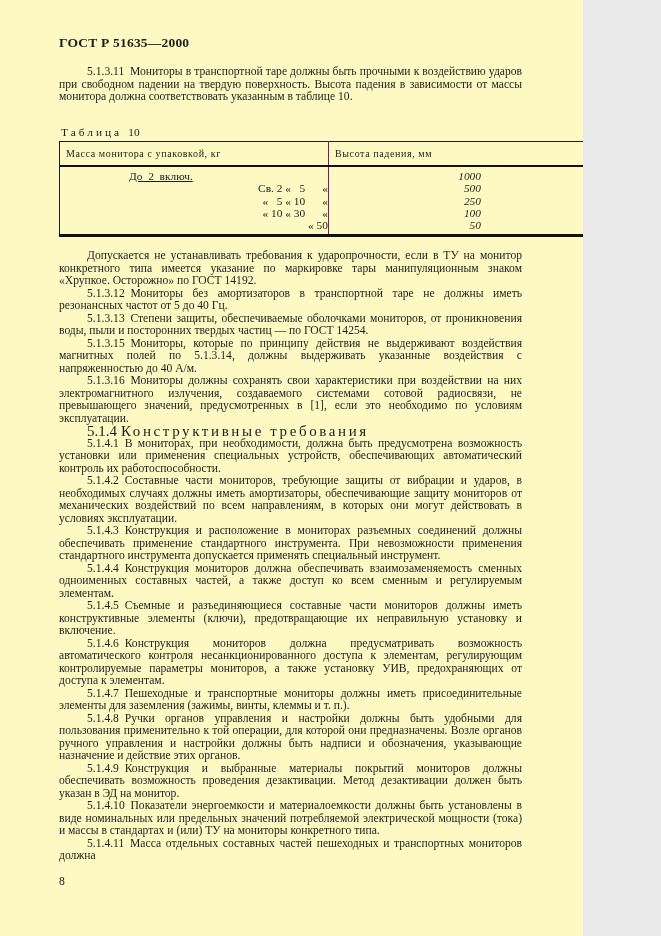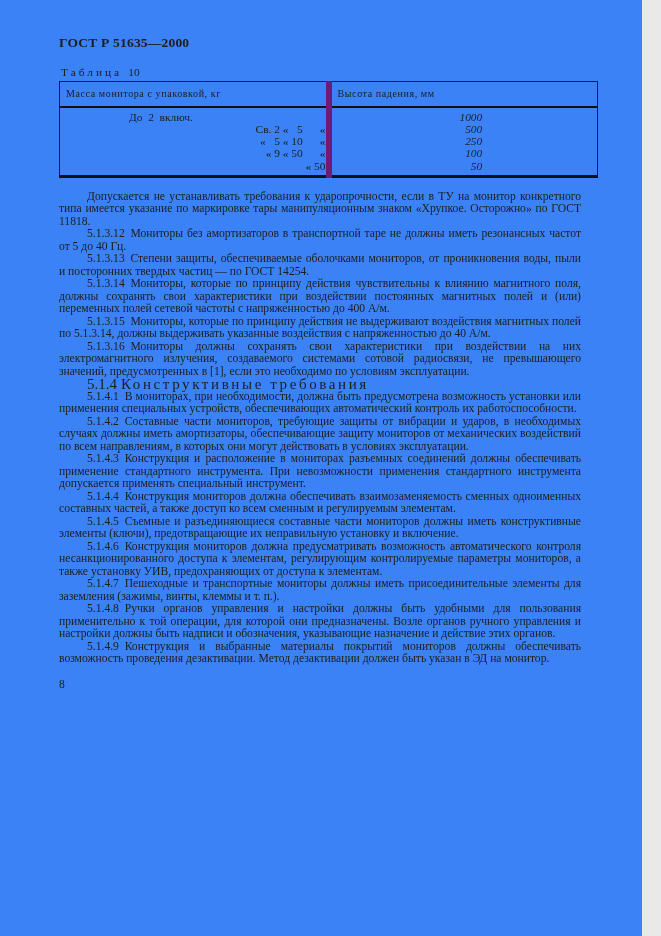--- a/index.html
+++ b/index.html
@@ -1,40 +1,40 @@
 <!DOCTYPE html>
 <html><head>
 <meta charset="utf-8">
 <style>
   * { margin: 0; padding: 0; box-sizing: border-box; }
   html, body { background: #e9e9e9; }
   .page {
     position: relative;
-    width: 642px;
+    width: 583px;
     height: 936px;
-    background: #3b82f6;
+    background: #fef9c3;
     font-family: "Liberation Serif", serif;
     color: #1d1d1d;
     padding: 35px 61px 0 59px;
     overflow: hidden;
   }
   .doc-header {
     font-size: 13.5px;
     font-weight: bold;
     letter-spacing: 0.2px;
   }
   .body-text { margin-top: 15px; }
   p.para {
     font-size: 11.6px;
     line-height: 12.5px;
     text-align: justify;
     text-indent: 28px;
   }
   .table-caption {
-    margin-top: 12px;
+    margin-top: 22px;
     font-size: 11.4px;
     text-indent: 2px;
   }
   .caption-word { letter-spacing: 3px; }
   .caption-number { margin-left: 6px; }
   table.t10 {
     margin-top: 3px;
     width: 539px;
     border-collapse: collapse;
     table-layout: fixed;
@@ -47,31 +47,31 @@
   table.t10 th {
     font-weight: normal;
     font-size: 10px;
     letter-spacing: 0.6px;
     text-align: left;
     vertical-align: middle;
     height: 25px;
     padding: 2px 6px;
     border-bottom: 2.5px solid #111;
   }
-  table.t10 th + th, table.t10 td + td { border-left: 6px solid #701a75; }
+  table.t10 th + th, table.t10 td + td { border-left: 1px solid #701a75; }
   table.t10 td {
     font-size: 11.4px;
     line-height: 12.3px;
     vertical-align: top;
     padding: 0;
   }
   td.mass-cell { white-space: pre; }
   tr.row-top td { padding-top: 3px; }
   tr:last-child td { padding-bottom: 3px; }
-  td.mass-cell.first-row { padding-left: 69px; }
+  td.mass-cell.first-row { padding-left: 69px; text-decoration: underline; }
   td.mass-cell.other-row { padding-left: 48px; text-align: right; }
   td.height-cell { text-align: center; }
   td.height-cell .num {
     display: inline-block;
     width: 36px;
     text-align: right;
     font-style: italic;
   }
   .after-table { margin-top: 13px; }
   p.section-heading {
@@ -88,20 +88,21 @@
 </style>
 </head>
 <body>
 
 <div class="page">
 
   <div class="doc-header">ГОСТ Р 51635—2000</div>
 
   <div class="body-text">
 
+    <p class="para">5.1.3.11 Мониторы в транспортной таре должны быть прочными к воздействию ударов при свободном падении на твердую поверхность. Высота падения в зависимости от массы монитора должна соответствовать указанным в таблице 10.</p>
 
     <div class="table-caption">
       <span class="caption-word">Таблица</span><span class="caption-number">10</span>
     </div>
 
     <table class="t10">
       <colgroup>
           <col>
           <col>
         </colgroup>
@@ -118,49 +119,50 @@
         </tr>
         <tr>
           <td class="mass-cell other-row">Св. 2 «   5      «</td>
           <td class="height-cell"><span class="num">500</span></td>
         </tr>
         <tr>
           <td class="mass-cell other-row">«   5 « 10      «</td>
           <td class="height-cell"><span class="num">250</span></td>
         </tr>
         <tr>
-          <td class="mass-cell other-row">« 9 « 50      «</td>
+          <td class="mass-cell other-row">« 10 « 30      «</td>
           <td class="height-cell"><span class="num">100</span></td>
         </tr>
         <tr>
           <td class="mass-cell other-row">« 50</td>
           <td class="height-cell"><span class="num">50</span></td>
         </tr>
       </tbody>
     </table>
 
     <div class="after-table">
-      <p class="para">Допускается не устанавливать требования к ударопрочности, если в ТУ на монитор конкретного типа имеется указание по маркировке тары манипуляционным знаком «Хрупкое. Осторожно» по ГОСТ 11818.</p>
+      <p class="para">Допускается не устанавливать требования к ударопрочности, если в ТУ на монитор конкретного типа имеется указание по маркировке тары манипуляционным знаком «Хрупкое. Осторожно» по ГОСТ 14192.</p>
       <p class="para">5.1.3.12 Мониторы без амортизаторов в транспортной таре не должны иметь резонансных частот от 5 до 40 Гц.</p>
       <p class="para">5.1.3.13 Степени защиты, обеспечиваемые оболочками мониторов, от проникновения воды, пыли и посторонних твердых частиц — по ГОСТ 14254.</p>
-      <p class="para">5.1.3.14 Мониторы, которые по принципу действия чувствительны к влиянию магнитного поля, должны сохранять свои характеристики при воздействии постоянных магнитных полей и (или) переменных полей сетевой частоты с напряженностью до 400 А/м.</p>
       <p class="para">5.1.3.15 Мониторы, которые по принципу действия не выдерживают воздействия магнитных полей по 5.1.3.14, должны выдерживать указанные воздействия с напряженностью до 40 А/м.</p>
       <p class="para">5.1.3.16 Мониторы должны сохранять свои характеристики при воздействии на них электромагнитного излучения, создаваемого системами сотовой радиосвязи, не превышающего значений, предусмотренных в [1], если это необходимо по условиям эксплуатации.</p>
 
       <p class="section-heading">
         <span class="sh-num">5.1.4</span><span class="sh-title">Конструктивные требования</span>
       </p>
 
       <p class="para">5.1.4.1 В мониторах, при необходимости, должна быть предусмотрена возможность установки или применения специальных устройств, обеспечивающих автоматический контроль их работоспособности.</p>
       <p class="para">5.1.4.2 Составные части мониторов, требующие защиты от вибрации и ударов, в необходимых случаях должны иметь амортизаторы, обеспечивающие защиту мониторов от механических воздействий по всем направлениям, в которых они могут действовать в условиях эксплуатации.</p>
       <p class="para">5.1.4.3 Конструкция и расположение в мониторах разъемных соединений должны обеспечивать применение стандартного инструмента. При невозможности применения стандартного инструмента допускается применять специальный инструмент.</p>
       <p class="para">5.1.4.4 Конструкция мониторов должна обеспечивать взаимозаменяемость сменных одноименных составных частей, а также доступ ко всем сменным и регулируемым элементам.</p>
       <p class="para">5.1.4.5 Съемные и разъединяющиеся составные части мониторов должны иметь конструктивные элементы (ключи), предотвращающие их неправильную установку и включение.</p>
       <p class="para">5.1.4.6 Конструкция мониторов должна предусматривать возможность автоматического контроля несанкционированного доступа к элементам, регулирующим контролируемые параметры мониторов, а также установку УИВ, предохраняющих от доступа к элементам.</p>
       <p class="para">5.1.4.7 Пешеходные и транспортные мониторы должны иметь присоединительные элементы для заземления (зажимы, винты, клеммы и т. п.).</p>
       <p class="para">5.1.4.8 Ручки органов управления и настройки должны быть удобными для пользования применительно к той операции, для которой они предназначены. Возле органов ручного управления и настройки должны быть надписи и обозначения, указывающие назначение и действие этих органов.</p>
       <p class="para">5.1.4.9 Конструкция и выбранные материалы покрытий мониторов должны обеспечивать возможность проведения дезактивации. Метод дезактивации должен быть указан в ЭД на монитор.</p>
+      <p class="para">5.1.4.10 Показатели энергоемкости и материалоемкости должны быть установлены в виде номинальных или предельных значений потребляемой электрической мощности (тока) и массы в стандартах и (или) ТУ на мониторы конкретного типа.</p>
+      <p class="para">5.1.4.11 Масса отдельных составных частей пешеходных и транспортных мониторов должна</p>
     </div>
 
     <div class="page-number">8</div>
 
   </div>
 </div>
 
 </body></html>

